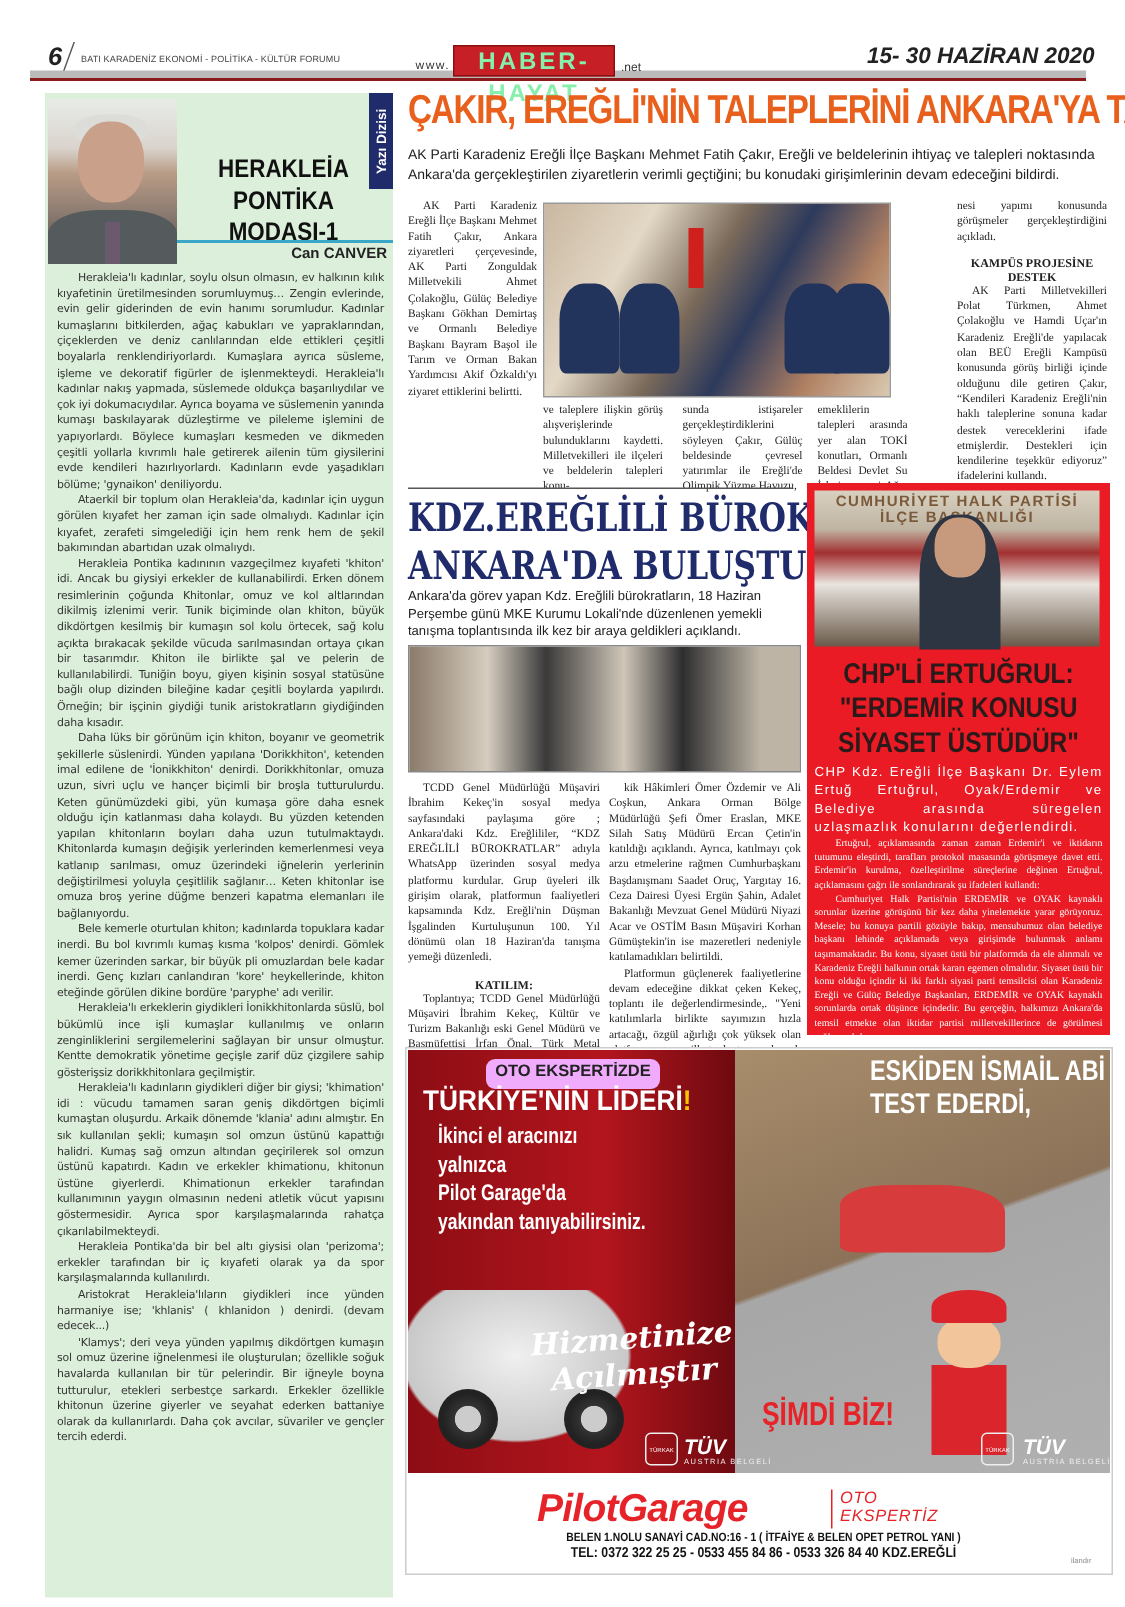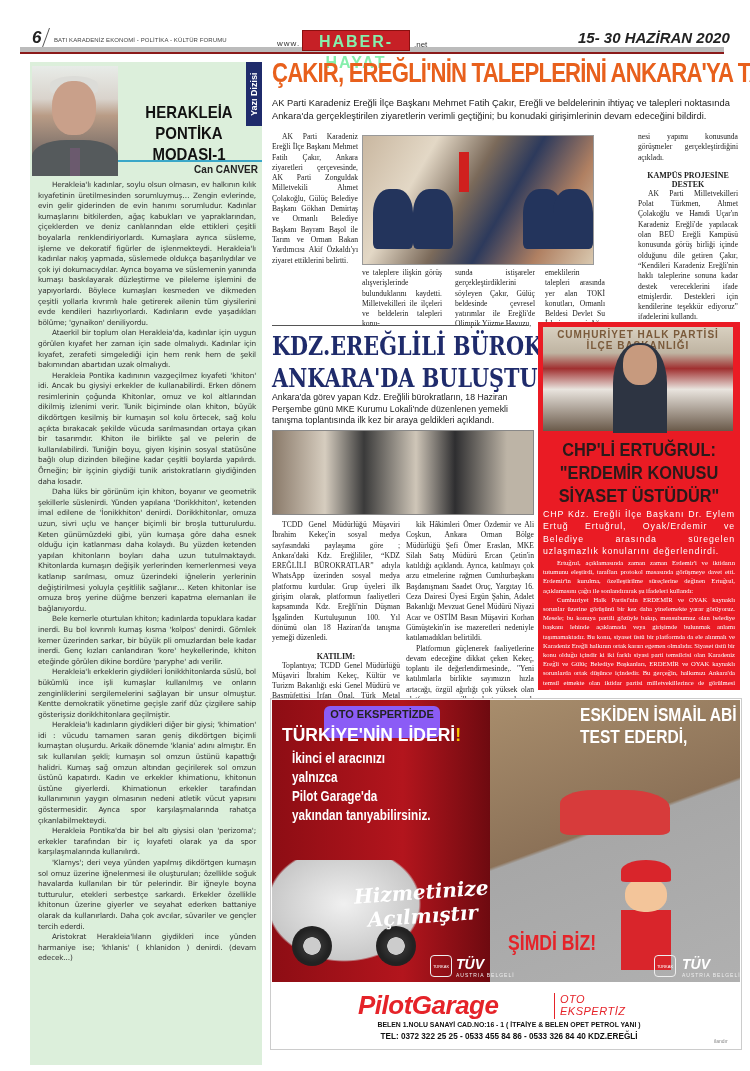--- a/index.html
+++ b/index.html
@@ -48,21 +48,21 @@
 .chpPic .man{position:absolute;left:70px;top:16px;width:54px;height:90px;background:#2d3442;border-radius:45% 45% 0 0}
 .chpPic .face{position:absolute;left:80px;top:18px;width:34px;height:40px;background:#c79a7e;border-radius:45%}
 .chpTitle{position:absolute;left:540px;top:438px;width:198px;text-align:center;font:bold 19px "Liberation Sans",sans-serif;color:#2a1a1a;line-height:23px;transform:scaleX(.86);transform-origin:center;white-space:nowrap}
 .chpLead{position:absolute;left:543px;top:508px;width:192px;font:8.8px/12.3px "Liberation Sans",sans-serif;color:#fff;text-align:justify;letter-spacing:.9px}
 .chpText{position:absolute;left:543px;top:558px;width:192px;font:6.6px/9.2px "Liberation Serif",serif;color:#fff;text-align:justify}
 .chpText p{text-indent:14px}
 
 .ad{position:absolute;left:270px;top:698px;width:472px;height:352px;border:1px solid #ccc;background:#fff}
 .adL{position:absolute;left:272px;top:700px;width:218px;height:282px;background:linear-gradient(90deg,#8d0d14,#b3151d 60%,#6e0a10)}
 .adR{position:absolute;left:490px;top:700px;width:250px;height:282px;background:linear-gradient(160deg,#a88d6c 0%,#8c7258 45%,#a7a7a7 46%,#b0b0b0 100%)}
-.adPill{position:absolute;left:324px;top:706px;width:116px;height:32px;background:#8b5cf6;border-radius:6px;text-align:center;font:bold 11px "Liberation Sans",sans-serif;color:#222;line-height:16px}
+.adPill{position:absolute;left:324px;top:706px;width:116px;height:20px;background:#f0abfc;border-radius:6px;text-align:center;font:bold 11px "Liberation Sans",sans-serif;color:#222;line-height:16px}
 .adLeader{position:absolute;left:282px;top:724px;width:210px;font:bold 19px "Liberation Sans",sans-serif;color:#fff;white-space:nowrap;transform:scaleX(.92);transform-origin:left}
 .adLeader span{color:#f7c600}
 .adBody{position:absolute;left:292px;top:748px;width:190px;font:bold 15px/19px "Liberation Sans",sans-serif;color:#fff;transform:scaleX(.78);transform-origin:left;white-space:nowrap}
 .adScript{position:absolute;left:352px;top:880px;width:140px;font:italic bold 20px/24px "DejaVu Serif",serif;color:#fff;text-align:center;transform:rotate(-4deg)}
 .car{position:absolute;left:272px;top:860px;width:160px;height:110px;background:radial-gradient(ellipse at 45% 40%,#f0f0f0,#c8c8c8 60%,transparent 62%)}
 .wheel{position:absolute;width:40px;height:40px;border-radius:50%;background:radial-gradient(circle,#ccc 30%,#333 32%,#222 60%)}
 .adHead{position:absolute;left:580px;top:704px;width:160px;font:bold 19px/22px "Liberation Sans",sans-serif;color:#fff;transform:scaleX(.82);transform-origin:left;white-space:nowrap}
 .mech{position:absolute;left:605px;top:860px;width:80px;height:90px;}
 .mech .cap{position:absolute;left:16px;top:0;width:50px;height:22px;background:#d9252b;border-radius:50% 50% 10% 10%}
 .mech .face{position:absolute;left:20px;top:18px;width:42px;height:34px;background:#f3c59a;border-radius:45%}
@@ -110,22 +110,22 @@
 <div class="author">Can CANVER</div>
 <div class="ltext">
   <p>Herakleia'lı kadınlar, soylu olsun olmasın, ev halkının kılık kıyafetinin üretilmesinden sorumluymuş… Zengin evlerinde, evin gelir giderinden de evin hanımı sorumludur. Kadınlar kumaşlarını bitkilerden, ağaç kabukları ve yapraklarından, çiçeklerden ve deniz canlılarından elde ettikleri çeşitli boyalarla renklendiriyorlardı. Kumaşlara ayrıca süsleme, işleme ve dekoratif figürler de işlenmekteydi. Herakleia'lı kadınlar nakış yapmada, süslemede oldukça başarılıydılar ve çok iyi dokumacıydılar. Ayrıca boyama ve süslemenin yanında kumaşı baskılayarak düzleştirme ve pileleme işlemini de yapıyorlardı. Böylece kumaşları kesmeden ve dikmeden çeşitli yollarla kıvrımlı hale getirerek ailenin tüm giysilerini evde kendileri hazırlıyorlardı. Kadınların evde yaşadıkları bölüme; 'gynaikon' deniliyordu.</p>
   <p>Ataerkil bir toplum olan Herakleia'da, kadınlar için uygun görülen kıyafet her zaman için sade olmalıydı. Kadınlar için kıyafet, zerafeti simgelediği için hem renk hem de şekil bakımından abartıdan uzak olmalıydı.</p>
   <p>Herakleia Pontika kadınının vazgeçilmez kıyafeti 'khiton' idi. Ancak bu giysiyi erkekler de kullanabilirdi. Erken dönem resimlerinin çoğunda Khitonlar, omuz ve kol altlarından dikilmiş izlenimi verir. Tunik biçiminde olan khiton, büyük dikdörtgen kesilmiş bir kumaşın sol kolu örtecek, sağ kolu açıkta bırakacak şekilde vücuda sarılmasından ortaya çıkan bir tasarımdır. Khiton ile birlikte şal ve pelerin de kullanılabilirdi. Tuniğin boyu, giyen kişinin sosyal statüsüne bağlı olup dizinden bileğine kadar çeşitli boylarda yapılırdı. Örneğin; bir işçinin giydiği tunik aristokratların giydiğinden daha kısadır.</p>
   <p>Daha lüks bir görünüm için khiton, boyanır ve geometrik şekillerle süslenirdi. Yünden yapılana 'Dorikkhiton', ketenden imal edilene de 'İonikkhiton' denirdi. Dorikkhitonlar, omuza uzun, sivri uçlu ve hançer biçimli bir broşla tutturulurdu. Keten günümüzdeki gibi, yün kumaşa göre daha esnek olduğu için katlanması daha kolaydı. Bu yüzden ketenden yapılan khitonların boyları daha uzun tutulmaktaydı. Khitonlarda kumaşın değişik yerlerinden kemerlenmesi veya katlanıp sarılması, omuz üzerindeki iğnelerin yerlerinin değiştirilmesi yoluyla çeşitlilik sağlanır… Keten khitonlar ise omuza broş yerine düğme benzeri kapatma elemanları ile bağlanıyordu.</p>
   <p>Bele kemerle oturtulan khiton; kadınlarda topuklara kadar inerdi. Bu bol kıvrımlı kumaş kısma 'kolpos' denirdi. Gömlek kemer üzerinden sarkar, bir büyük pli omuzlardan bele kadar inerdi. Genç kızları canlandıran 'kore' heykellerinde, khiton eteğinde görülen dikine bordüre 'paryphe' adı verilir.</p>
   <p>Herakleia'lı erkeklerin giydikleri İonikkhitonlarda süslü, bol bükümlü ince işli kumaşlar kullanılmış ve onların zenginliklerini sergilemelerini sağlayan bir unsur olmuştur. Kentte demokratik yönetime geçişle zarif düz çizgilere sahip gösterişsiz dorikkhitonlara geçilmiştir.</p>
   <p>Herakleia'lı kadınların giydikleri diğer bir giysi; 'khimation' idi : vücudu tamamen saran geniş dikdörtgen biçimli kumaştan oluşurdu. Arkaik dönemde 'klania' adını almıştır. En sık kullanılan şekli; kumaşın sol omzun üstünü kapattığı halidri. Kumaş sağ omzun altından geçirilerek sol omzun üstünü kapatırdı. Kadın ve erkekler khimationu, khitonun üstüne giyerlerdi. Khimationun erkekler tarafından kullanımının yaygın olmasının nedeni atletik vücut yapısını göstermesidir. Ayrıca spor karşılaşmalarında rahatça çıkarılabilmekteydi.</p>
   <p>Herakleia Pontika'da bir bel altı giysisi olan 'perizoma'; erkekler tarafından bir iç kıyafeti olarak ya da spor karşılaşmalarında kullanılırdı.</p>
+  <p>Aristokrat Herakleia'lıların giydikleri ince yünden harmaniye ise; 'khlanis' ( khlanidon ) denirdi. (devam edecek...)</p>
   <p>'Klamys'; deri veya yünden yapılmış dikdörtgen kumaşın sol omuz üzerine iğnelenmesi ile oluşturulan; özellikle soğuk havalarda kullanılan bir tür pelerindir. Bir iğneyle boyna tutturulur, etekleri serbestçe sarkardı. Erkekler özellikle khitonun üzerine giyerler ve seyahat ederken battaniye olarak da kullanırlardı. Daha çok avcılar, süvariler ve gençler tercih ederdi.</p>
-  <p>Aristokrat Herakleia'lıların giydikleri ince yünden harmaniye ise; 'khlanis' ( khlanidon ) denirdi. (devam edecek...)</p>
 </div>
 
 <div class="h1">ÇAKIR, EREĞLİ'NİN TALEPLERİNİ ANKARA'YA TAŞIDI</div>
 <div class="lead">AK Parti Karadeniz Ereğli İlçe Başkanı Mehmet Fatih Çakır, Ereğli ve beldelerinin ihtiyaç ve talepleri noktasında Ankara'da gerçekleştirilen ziyaretlerin verimli geçtiğini; bu konudaki girişimlerinin devam edeceğini bildirdi.</div>
 <div class="col" style="left:272px;top:132px;width:86px">
   <p>AK Parti Karadeniz Ereğli İlçe Başkanı Mehmet Fatih Çakır, Ankara ziyaretleri çerçevesinde, AK Parti Zonguldak Milletvekili Ahmet Çolakoğlu, Gülüç Belediye Başkanı Gökhan Demirtaş ve Ormanlı Belediye Başkanı Bayram Başol ile Tarım ve Orman Bakan Yardımcısı Akif Özkaldı'yı ziyaret ettiklerini belirtti.</p>
 </div>
 <div class="pic1">
   <div class="flag"></div>
   <div class="man" style="left:10px"></div>

